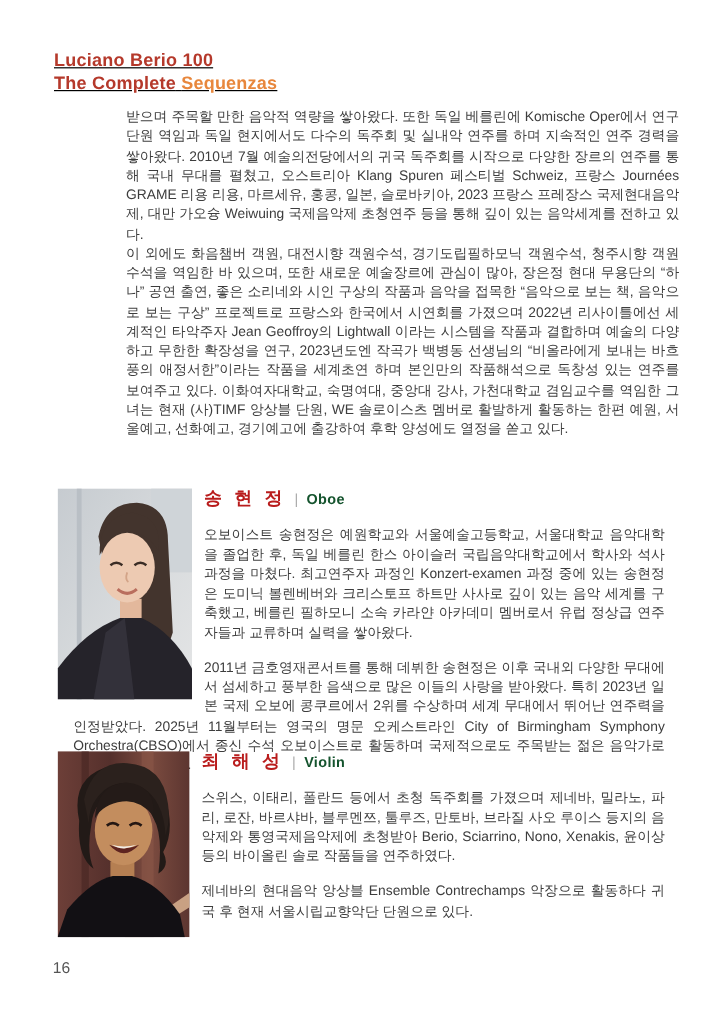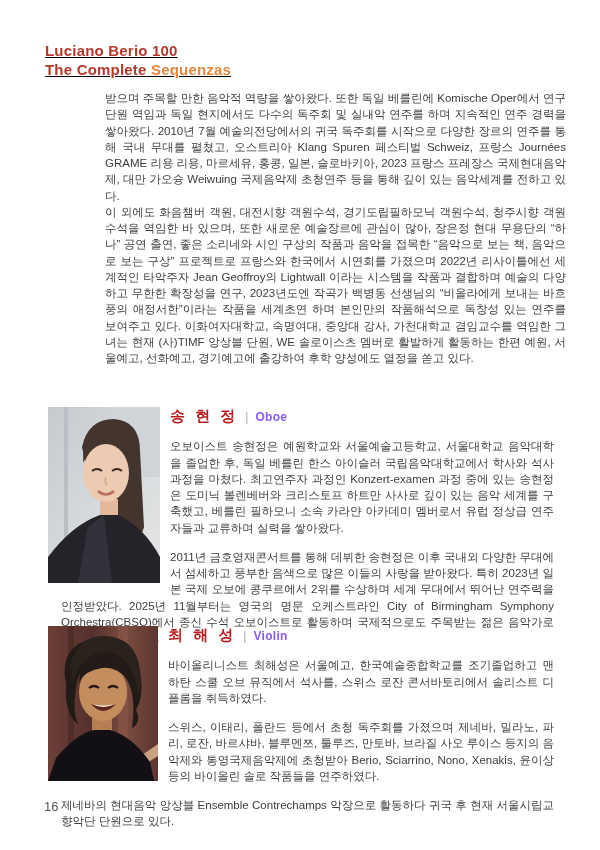--- a/index.html
+++ b/index.html
@@ -46,21 +46,21 @@
     margin-bottom:7px;
     text-align:left;
   }
   .profile-heading .pname{
     font-size:15px;font-weight:bold;color:#b91c1c;letter-spacing:3px;text-align:center;
   }
   .profile-heading .pdiv{
     color:#aaaaaa;font-size:12px;padding:0 7px;font-weight:normal;
   }
   .profile-heading .pinst{
-    font-size:12px;color:#8b5cf6;font-weight:600;letter-spacing:.3px;
+    font-size:12px;color:#14532d;font-weight:600;letter-spacing:.3px;
   }
   .profile p{margin:13px;padding:0;}
   
   .page-number{
     position:absolute;left:44px;top:799px;
     font-size:13px;color:#555555;
   }
 </style>
 </head>
 <body>
@@ -147,20 +147,19 @@
 
         <path d="M43 78 Q55 92 68 78 Q56 84 43 78 Z" fill="#5e2420"></path>
         <path d="M45 78 Q55 84 66 78 Q55 81 45 78 Z" fill="#f3ede6"></path>
 
         <path d="M0 155 L8 132 Q28 108 46 104 L62 104 Q84 110 102 136 L106 155 Z" fill="#121014"></path>
       </svg>
     </span>
     <div class="profile-heading">
       <span class="pname">최 해 성</span><span class="pdiv">|</span><span class="pinst">Violin</span>
     </div>
-    <p>바이올리니스트 최해성은 서울예고, 한국예술종합학교를 조기졸업하고 맨하탄 스쿨 오브 뮤직에서 석사를, 스위스 로잔 콘서바토리에서 솔리스트 디플롬을 취득하였다.</p>
     <p>스위스, 이태리, 폴란드 등에서 초청 독주회를 가졌으며 제네바, 밀라노, 파리, 로잔, 바르샤바, 블루멘쯔, 툴루즈, 만토바, 브라질 사오 루이스 등지의 음악제와 통영국제음악제에 초청받아 Berio, Sciarrino, Nono, Xenakis, 윤이상 등의 바이올린 솔로 작품들을 연주하였다.</p>
     <p>제네바의 현대음악 앙상블 Ensemble Contrechamps 악장으로 활동하다 귀국 후 현재 서울시립교향악단 단원으로 있다.</p>
   </div>
 
   <div class="page-number">16</div>
 
 </div>
 
 </body></html>

